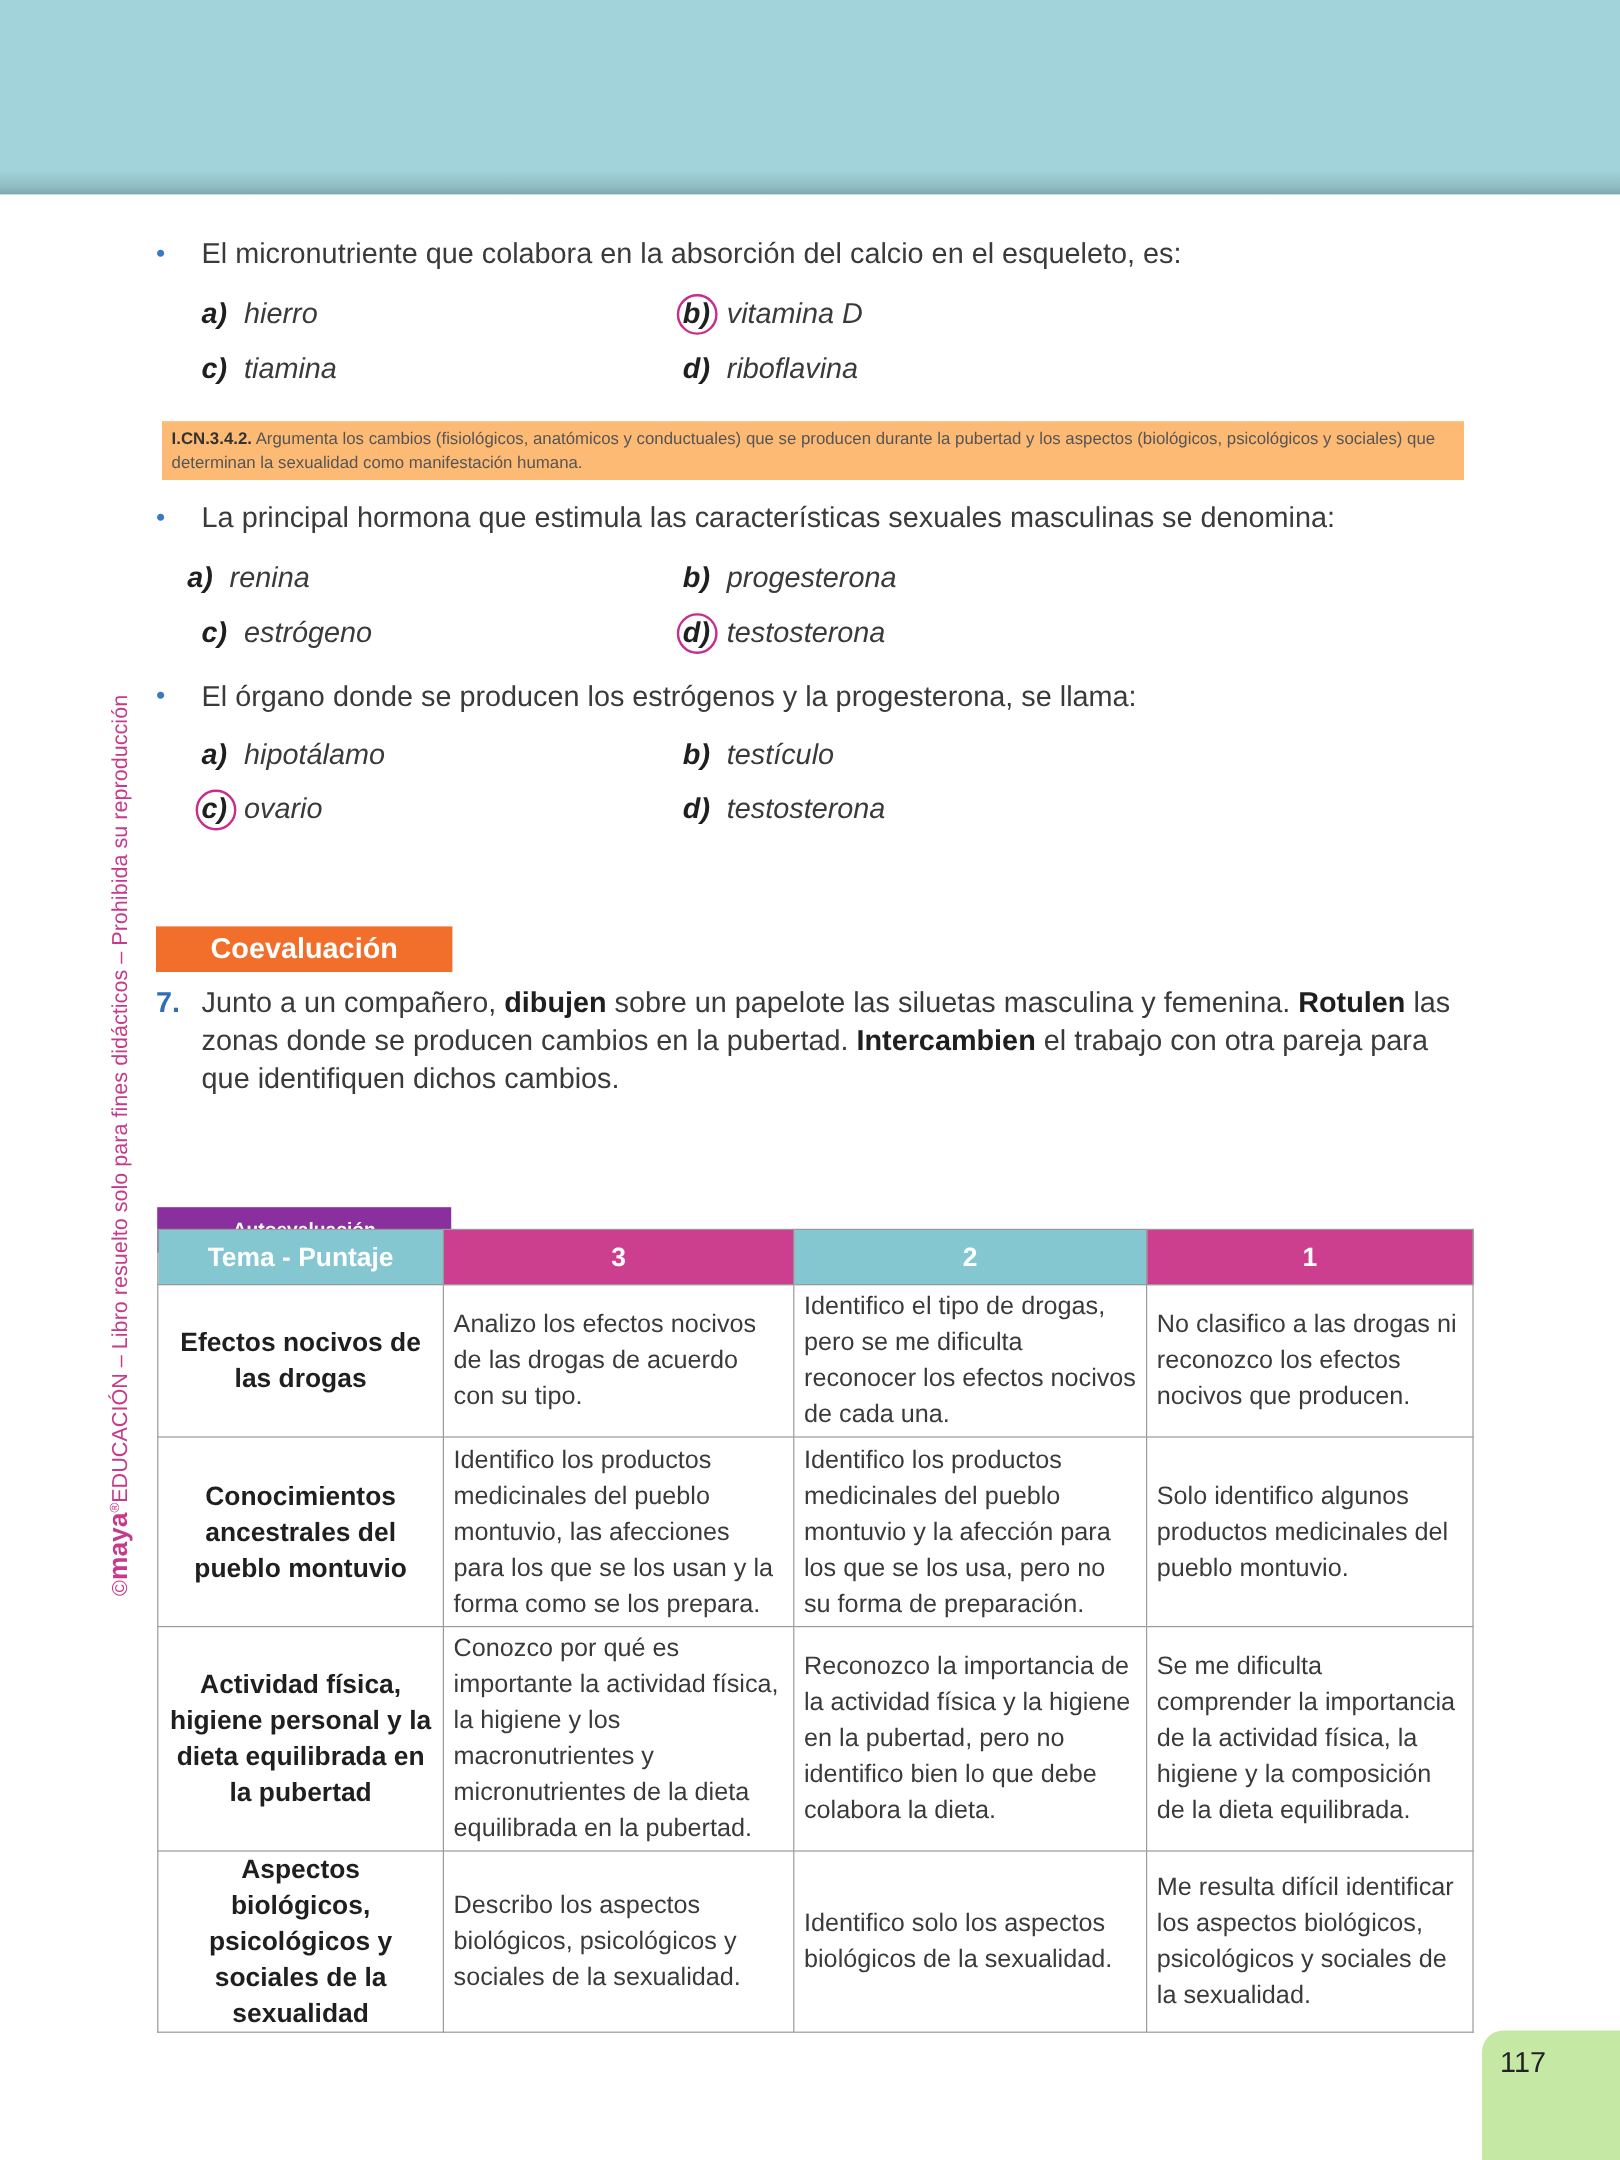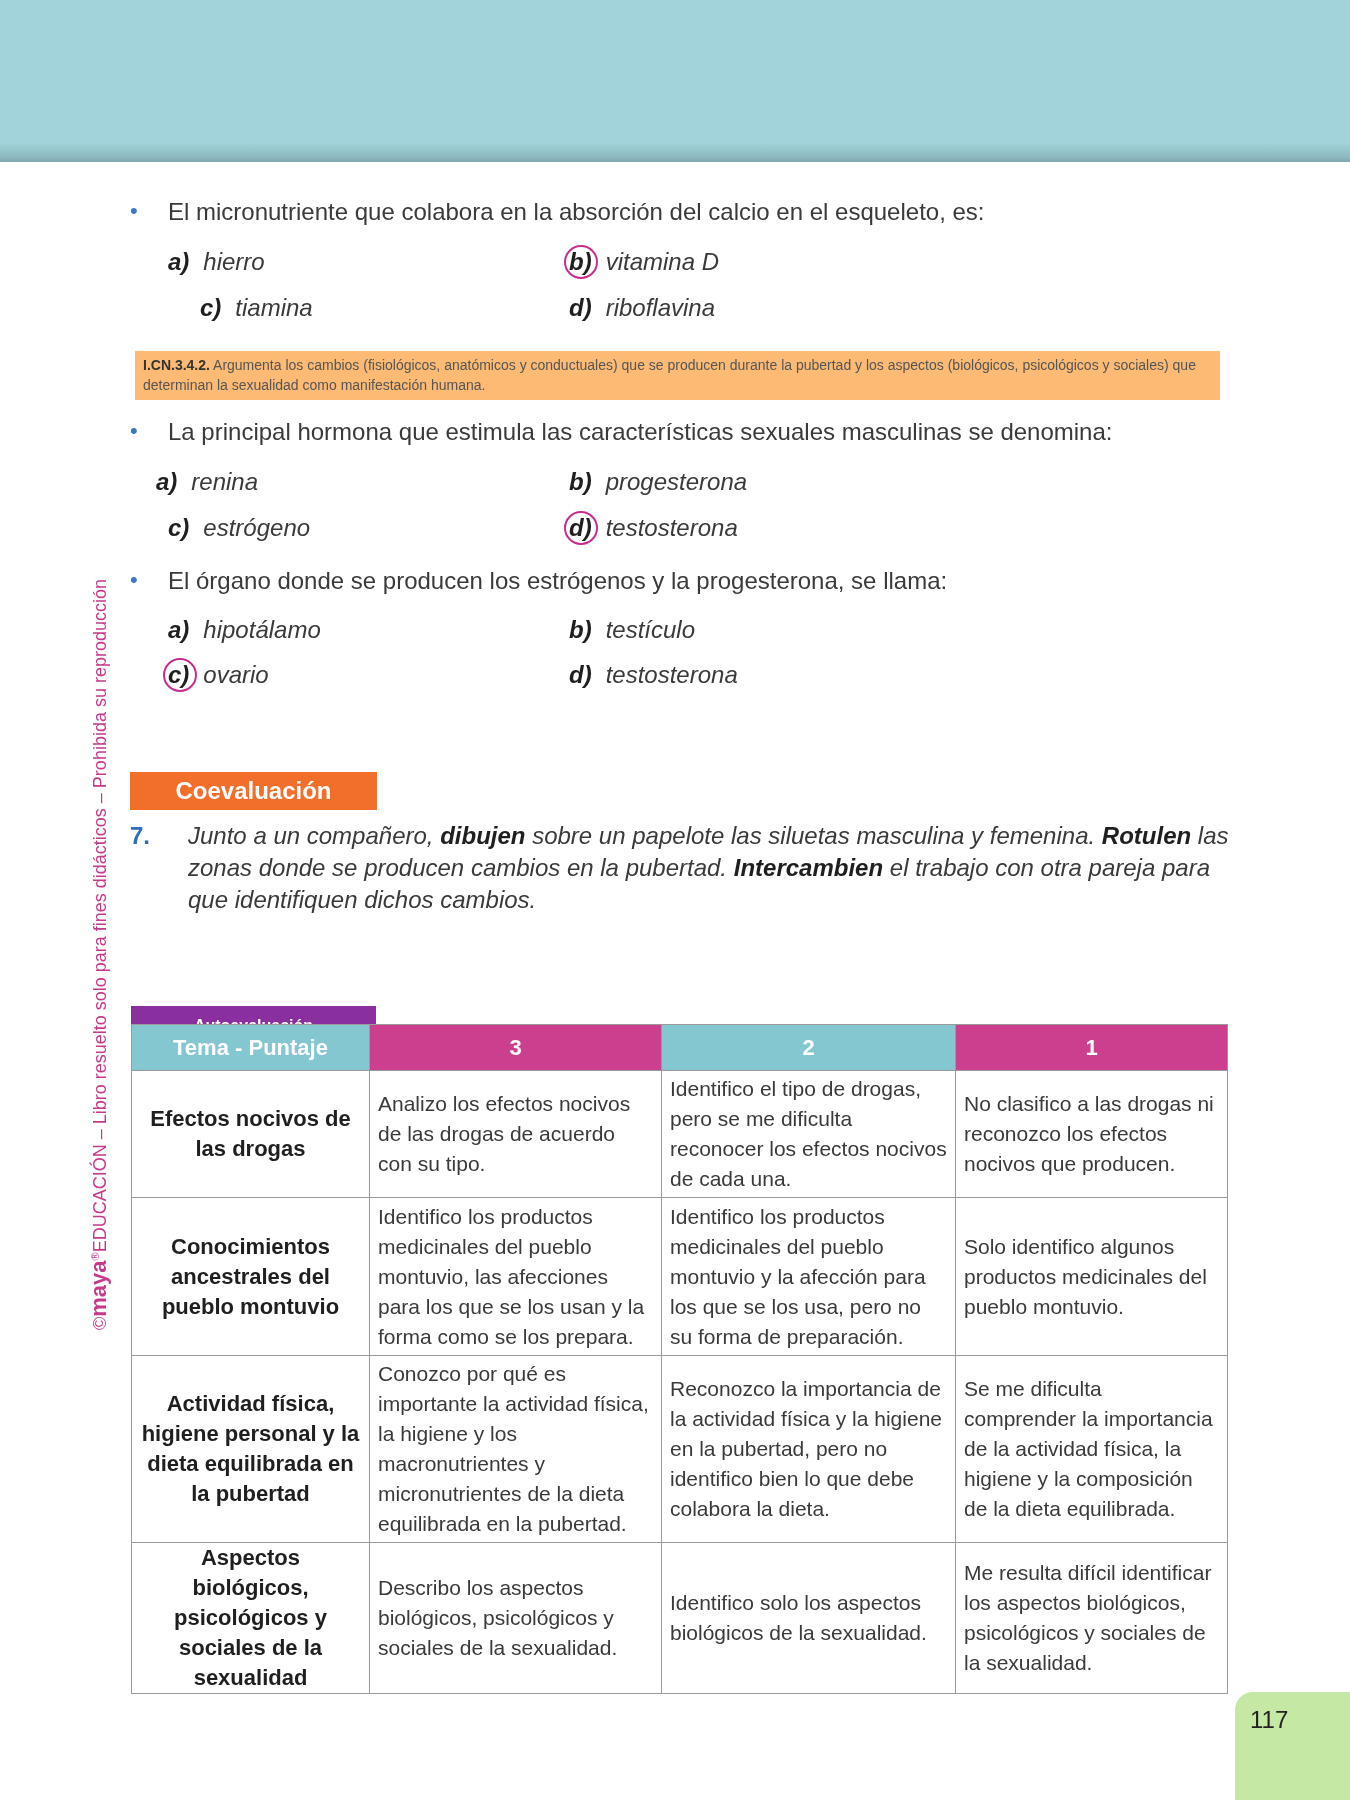--- a/index.html
+++ b/index.html
@@ -39,21 +39,21 @@
   .indicator b { color: #333; }
 
   .co-tag {
     position: absolute; left: 130px; top: 772px; width: 247px; height: 38px;
     background: #f26f2b; color: #ffffff; font-weight: bold; font-size: 24px;
     text-align: center; line-height: 38px;
   }
 
   .task { position: absolute; left: 130px; top: 820px; width: 1100px; font-size: 24px; line-height: 32px; color: #3a3a3a; }
   .task .num { position: absolute; left: 0; top: 0; color: #2f6fb5; font-weight: bold; }
-  .task .body { margin-left: 58px; font-style: italic; }
+  .task .body { margin-left: 38px; }
   .task .body b { color: #1f1f1f; }
 
   .auto-tag {
     position: absolute; left: 131px; top: 986px; width: 245px; height: 38px;
     background: #8a2f9e; color: #ffffff; font-weight: bold; font-size: 16px;
     text-align: center; line-height: 40px; margin-top: 20px;
   }
 
   table.rubric {
     position: absolute; left: 131px; top: 1024px; width: 1096px;
@@ -84,21 +84,21 @@
 <div class="side-credit">
   <span>©</span><span class="brand">maya</span><span class="reg">®</span><span>EDUCACIÓN – Libro resuelto solo para fines didácticos – Prohibida su reproducción</span>
 </div>
 
 <div class="question" style="top:198px;">
   <span class="bullet">•</span>
   <span class="stem">El micronutriente que colabora en la absorción del calcio en el esqueleto, es:</span>
 </div>
 <div class="option" style="left:168px; top:248px;"><span class="letter">a)</span><span>hierro</span></div>
 <div class="option" style="left:569px; top:248px;"><span class="letter circled">b)</span><span>vitamina D</span></div>
-<div class="option" style="left:168px; top:294px;margin-left:32px;"><span class="letter">c)</span><span>tiamina</span></div>
+<div class="option" style="left:168px; top:294px;"><span class="letter">c)</span><span>tiamina</span></div>
 <div class="option" style="left:569px; top:294px;"><span class="letter">d)</span><span>riboflavina</span></div>
 
 <div class="indicator"><b>I.CN.3.4.2.</b> <span>Argumenta los cambios (fisiológicos, anatómicos y conductuales) que se producen durante la pubertad y los aspectos (biológicos, psicológicos y sociales) que determinan la sexualidad como manifestación humana.</span></div>
 
 <div class="question" style="top:418px;">
   <span class="bullet">•</span>
   <span class="stem">La principal hormona que estimula las características sexuales masculinas se denomina:</span>
 </div>
 <div class="option" style="left:156px; top:468px;"><span class="letter">a)</span><span>renina</span></div>
 <div class="option" style="left:569px; top:468px;"><span class="letter">b)</span><span>progesterona</span></div>

